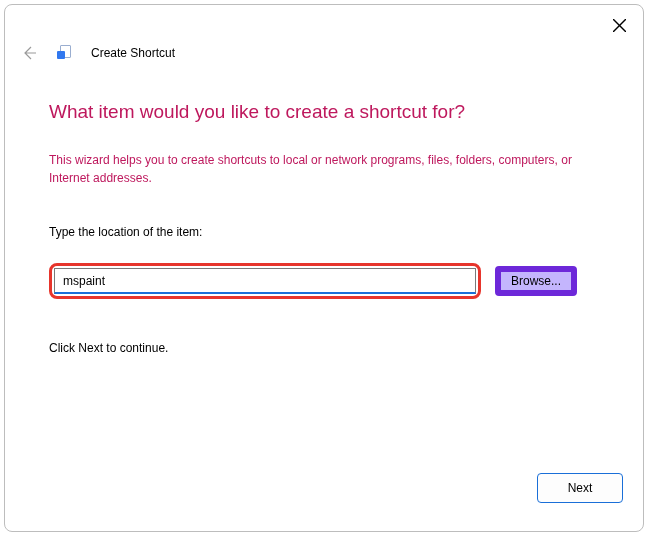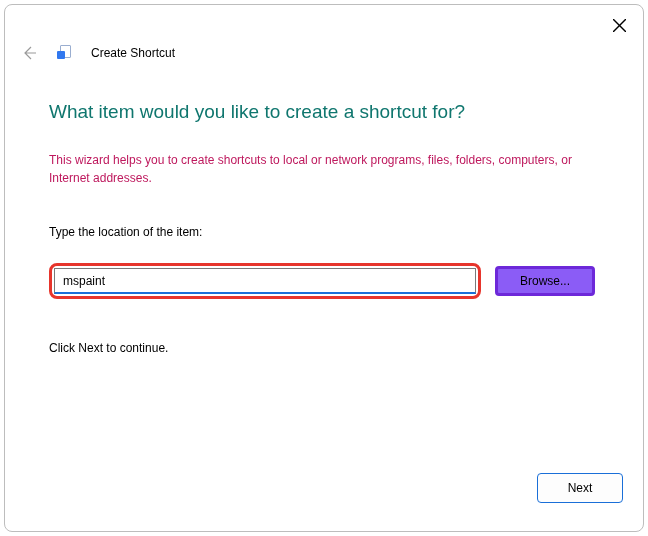--- a/index.html
+++ b/index.html
@@ -79,21 +79,21 @@
     font-size: 12px;
     color: #000;
   }
   .content {
     position: absolute;
     left: 44px;
     right: 44px;
     top: 96px;
   }
   .heading {
-    color: #0f766e;
+    color: #be185d;
     font-size: 19px;
     font-weight: 400;
     margin-bottom: 28px;
   }
   .description {
     font-size: 12px;
     line-height: 1.5;
     color: #be185d;
     margin-bottom: 38px;
   }
@@ -119,25 +119,25 @@
     border: 1px solid #7a7a7a;
     border-bottom: 2px solid #1a6fd8;
     border-radius: 0;
     padding: 0 8px;
     font: inherit;
     font-size: 12px;
     outline: none;
     background: #fff;
   }
   .browse-btn {
-    width: 100px;
+    width: 82px;
     height: 30px;
-    border: 3px solid #6d28d9;
+    border: 6px solid #6d28d9;
     border-radius: 4px;
-    background: #8b5cf6;
+    background: #c4b5fd;
     font: inherit;
     font-size: 12px;
     cursor: pointer;
   }
   .continue-text {
     margin-top: 42px;
     font-size: 12px;
   }
   .footer {
     position: absolute;

